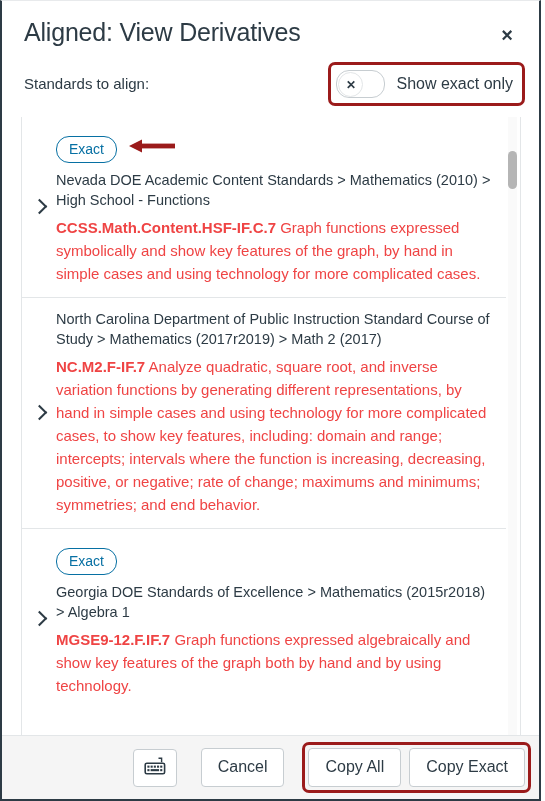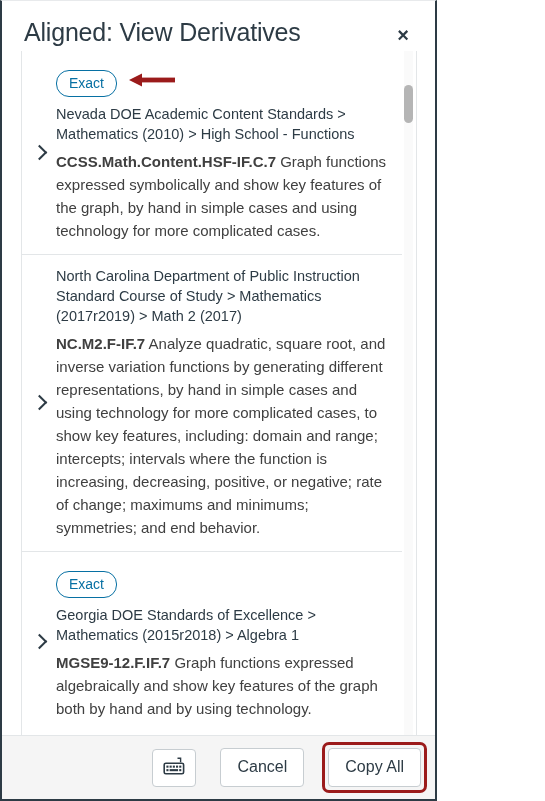--- a/index.html
+++ b/index.html
@@ -10,21 +10,21 @@
   body {
     width: 545px;
     height: 801px;
     font-family: "Liberation Sans", sans-serif;
     color: #2D3B45;
     overflow: hidden;
     position: relative;
   }
 
   .modal {
-    width: 437px;
+    width: 541px;
     height: 801px;
     display: flex;
     flex-direction: column;
     background: #ffffff;
     box-sizing: border-box;
     border-left: 2px solid #2D3B45;
     border-right: 2px solid #2D3B45;
     border-bottom: 2px solid #2D3B45;
     border-top: 1px solid #e8eaec;
     position: relative;
@@ -212,21 +212,21 @@
 
   .breadcrumb {
     font-size: 14.5px;
     line-height: 20px;
     color: #2D3B45;
     margin-bottom: 6px;
   }
   .std-desc {
     font-size: 15px;
     line-height: 23px;
-    color: #404040;
+    color: #ef4444;
   }
   .std-code {
     font-weight: 700;
   }
 
   
   .scrollbar-track {
     position: absolute;
     top: 0;
     right: 3px;
@@ -296,20 +296,33 @@
 
 <div class="modal">
 
   <div class="modal-header">
     <h1 class="modal-title">Aligned: View Derivatives</h1>
     <button class="close-btn">
       <span class="close-glyph">×</span>
     </button>
   </div>
 
+  <div class="subhead-row">
+    <span class="subhead-label">Standards to align:</span>
+
+    <div class="toggle-wrap">
+      <span class="toggle-annot"></span>
+      <span class="switch">
+        <span class="knob">
+          <span class="knob-x">✕</span>
+        </span>
+      </span>
+      <span class="toggle-text">Show exact only</span>
+    </div>
+  </div>
 
   <div class="list-area">
     <div class="list-scroll">
 
       <div class="std-item">
         <button class="expand-btn">
           <span class="chev"></span>
         </button>
         <div class="std-body">
           <div class="badge-row">
@@ -382,16 +395,17 @@
           <rect x="16.2" y="12.1" width="2.1" height="2.1" fill="#2D3B45"></rect>
         </svg>
       </span>
     </button>
 
     <button class="btn">Cancel</button>
 
     <div class="copy-group">
       <span class="copy-annot"></span>
       <button class="btn">Copy All</button>
+      <button class="btn">Copy Exact</button>
     </div>
   </div>
 
 </div>
 
 </body></html>

